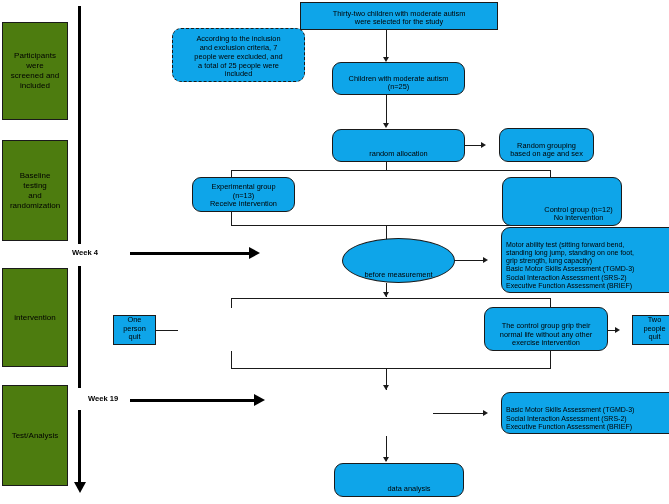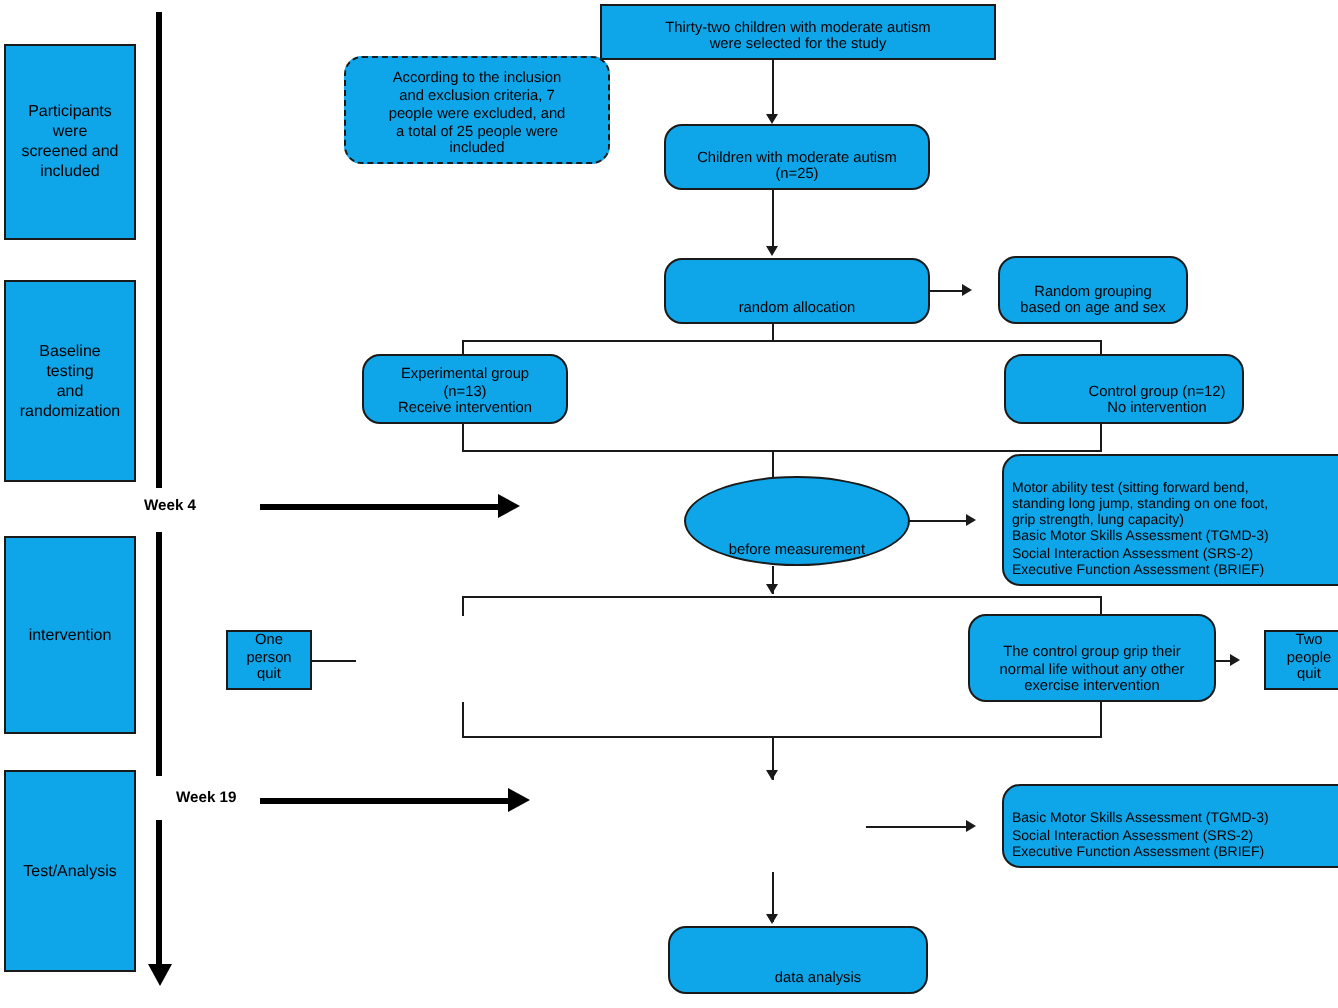--- a/index.html
+++ b/index.html
@@ -45,21 +45,21 @@
   .node.ellipse{
     border-radius:50%;
   }
   .node .txt{display:block;white-space:pre-line;}
 
   
   .phase{
     position:absolute;
     box-sizing:border-box;
     border:1.3px solid #1a1a1a;
-    background:#0ea5e9;
+    background:#4d7c0f;
     display:flex;
     align-items:center;
     justify-content:center;
     text-align:center;
     font-size:8px;
     line-height:1.25;
     z-index:4;
   }
   .phase .txt{display:block;white-space:pre-line;}
 
@@ -214,27 +214,27 @@
   <div class="node rounded" style="left:487px; top:128px; width:95px; height:34px;">
     <span class="txt">Random grouping
 based on age and sex</span>
   </div>
 
   <div class="vline" style="left:386px; top:162px; height:9px;"></div>
   <div class="hline" style="left:231px; top:170px; width:320px;"></div>
   <div class="vline" style="left:231px; top:170px; height:8px;"></div>
   <div class="vline" style="left:550px; top:170px; height:8px;"></div>
 
-  <div class="node rounded" style="left:169px; top:177px; width:103px; height:35px;">
+  <div class="node rounded" style="left:180px; top:177px; width:103px; height:35px;">
     <span class="txt">Experimental group
 (n=13)
 Receive intervention</span>
   </div>
 
-  <div class="node rounded" style="left:490px; top:177px; width:120px; height:35px;padding-left:36px;">
+  <div class="node rounded" style="left:490px; top:177px; width:120px; height:49px;padding-left:36px;">
     <span class="txt">Control group (n=12)
 No intervention</span>
   </div>
 
   <div class="vline" style="left:231px; top:212px; height:14px;"></div>
   <div class="vline" style="left:550px; top:212px; height:14px;"></div>
   <div class="hline" style="left:231px; top:225px; width:320px;"></div>
   <div class="vline" style="left:386px; top:225px; height:16px;"></div>
 
   <div class="node ellipse" style="left:330px; top:238px; width:113px; height:45px;">

